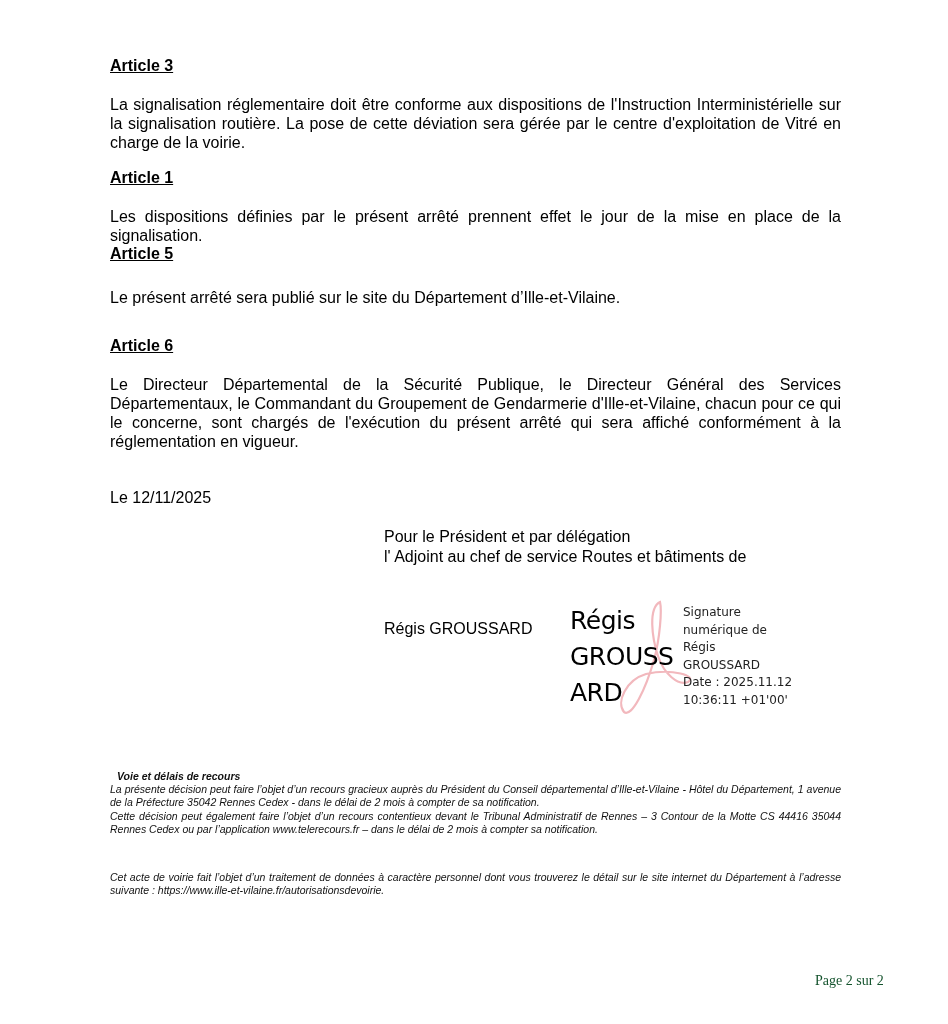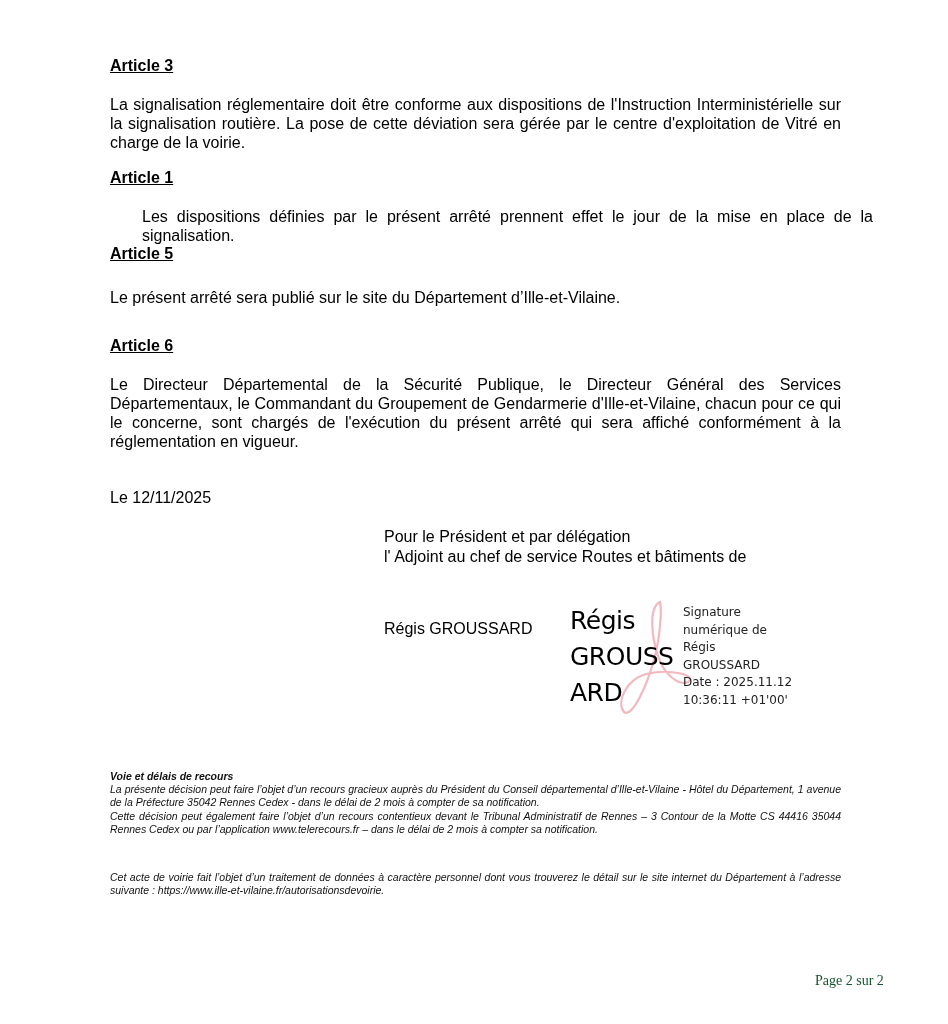--- a/index.html
+++ b/index.html
@@ -8,31 +8,31 @@
   .abs { position: absolute; }
   .heading { font-weight: bold; text-decoration: underline; font-size: 16px; left: 110px; }
   .para { left: 110px; width: 731px; font-size: 16px; line-height: 19px; text-align: justify; }
   .para.left { text-align: left; }
   .sig-block { left: 384px; font-size: 16px; line-height: 19.5px; }
   .sig-name { left: 384px; top: 620px; font-size: 16px; }
   .sig-big { left: 570px; top: 603px; font-family: "DejaVu Sans", sans-serif; font-size: 25px; line-height: 36px; letter-spacing: -0.5px; }
   .sig-small { left: 683px; top: 604px; font-family: "DejaVu Sans", sans-serif; font-size: 12px; line-height: 17.5px; color: #222; }
   .acrobat { left: 612px; top: 598px; width: 80px; height: 120px; }
   .fine { left: 110px; width: 731px; font-size: 10.5px; line-height: 13.2px; font-style: italic; text-align: justify; color: #111; }
-  .fine-title { font-weight: bold; }
+  .fine-title { font-weight: bold; margin-left: 7px; }
   .pagenum { left: 815px; top: 973px; font-family: "Liberation Serif", serif; font-size: 14px; color: #14532d; }
 </style>
 </head>
 <body>
 
 <div class="abs heading" style="top:57px;">Article 3</div>
 <div class="abs para" style="top:95px;">La signalisation réglementaire doit être conforme aux dispositions de l'Instruction Interministérielle sur la signalisation routière. La pose de cette déviation sera gérée par le centre d'exploitation de Vitré en charge de la voirie.</div>
 
 <div class="abs heading" style="top:169px;">Article 1</div>
-<div class="abs para" style="top:207px;margin-left:32px;">Les dispositions définies par le présent arrêté prennent effet le jour de la mise en place de la signalisation.</div>
+<div class="abs para" style="top:207px;">Les dispositions définies par le présent arrêté prennent effet le jour de la mise en place de la signalisation.</div>
 
 <div class="abs heading" style="top:245px;">Article 5</div>
 <div class="abs para left" style="top:288px;">Le présent arrêté sera publié sur le site du Département d’Ille-et-Vilaine.</div>
 
 <div class="abs heading" style="top:337px;">Article 6</div>
 <div class="abs para" style="top:375px;">Le Directeur Départemental de la Sécurité Publique, le Directeur Général des Services Départementaux, le Commandant du Groupement de Gendarmerie d'Ille-et-Vilaine, chacun pour ce qui le concerne, sont chargés de l'exécution du présent arrêté qui sera affiché conformément à la réglementation en vigueur.</div>
 
 <div class="abs para left" style="top:488px;">Le 12/11/2025</div>
 
 <div class="abs sig-block" style="top:527px;">

